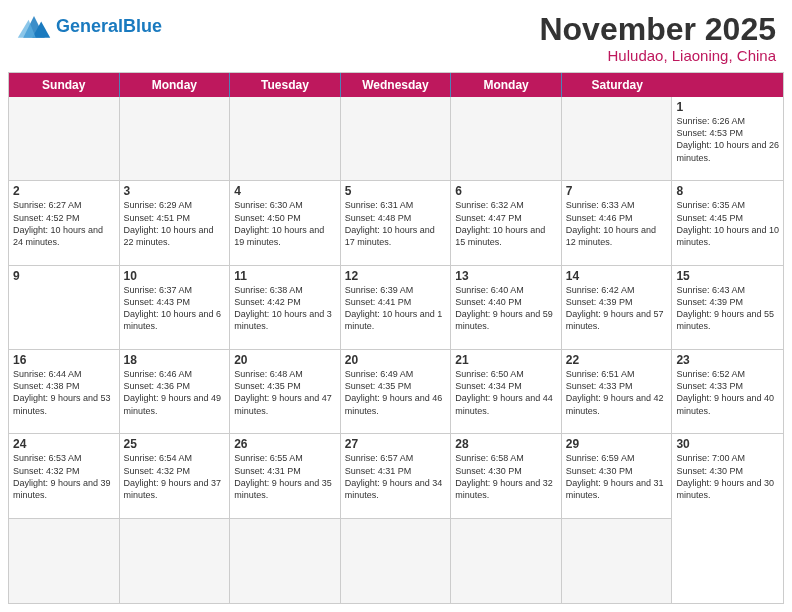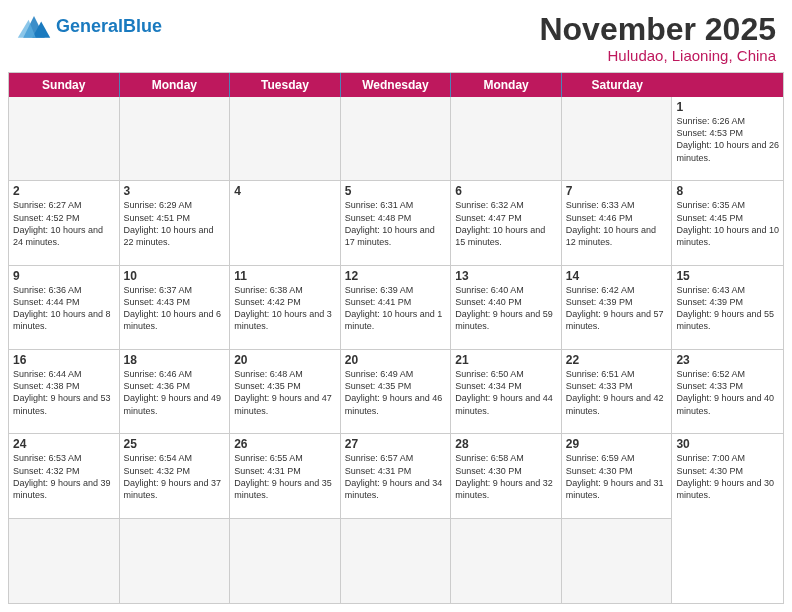--- a/index.html
+++ b/index.html
@@ -156,40 +156,40 @@
         <div class="cell">
           <span class="day-number">2</span>
           <div class="cell-info">Sunrise: 6:27 AM<br>Sunset: 4:52 PM<br>Daylight: 10 hours and 24 minutes.</div>
         </div>
         <div class="cell">
           <span class="day-number">3</span>
           <div class="cell-info">Sunrise: 6:29 AM<br>Sunset: 4:51 PM<br>Daylight: 10 hours and 22 minutes.</div>
         </div>
         <div class="cell">
           <span class="day-number">4</span>
+          <div class="cell-info">Sunrise: 6:30 AM<br>Sunset: 4:50 PM<br>Daylight: 10 hours and 19 minutes.</div>
         </div>
         <div class="cell">
           <span class="day-number">5</span>
           <div class="cell-info">Sunrise: 6:31 AM<br>Sunset: 4:48 PM<br>Daylight: 10 hours and 17 minutes.</div>
         </div>
         <div class="cell">
           <span class="day-number">6</span>
           <div class="cell-info">Sunrise: 6:32 AM<br>Sunset: 4:47 PM<br>Daylight: 10 hours and 15 minutes.</div>
         </div>
         <div class="cell">
           <span class="day-number">7</span>
           <div class="cell-info">Sunrise: 6:33 AM<br>Sunset: 4:46 PM<br>Daylight: 10 hours and 12 minutes.</div>
         </div>
         <div class="cell">
           <span class="day-number">8</span>
           <div class="cell-info">Sunrise: 6:35 AM<br>Sunset: 4:45 PM<br>Daylight: 10 hours and 10 minutes.</div>
         </div>
         <div class="cell">
           <span class="day-number">9</span>
-          <div class="cell-info">Sunrise: 6:36 AM<br>Sunset: 4:44 PM<br>Daylight: 10 hours and 8 minutes.</div>
         </div>
         <div class="cell">
           <span class="day-number">10</span>
           <div class="cell-info">Sunrise: 6:37 AM<br>Sunset: 4:43 PM<br>Daylight: 10 hours and 6 minutes.</div>
         </div>
         <div class="cell">
           <span class="day-number">11</span>
           <div class="cell-info">Sunrise: 6:38 AM<br>Sunset: 4:42 PM<br>Daylight: 10 hours and 3 minutes.</div>
         </div>
         <div class="cell">

